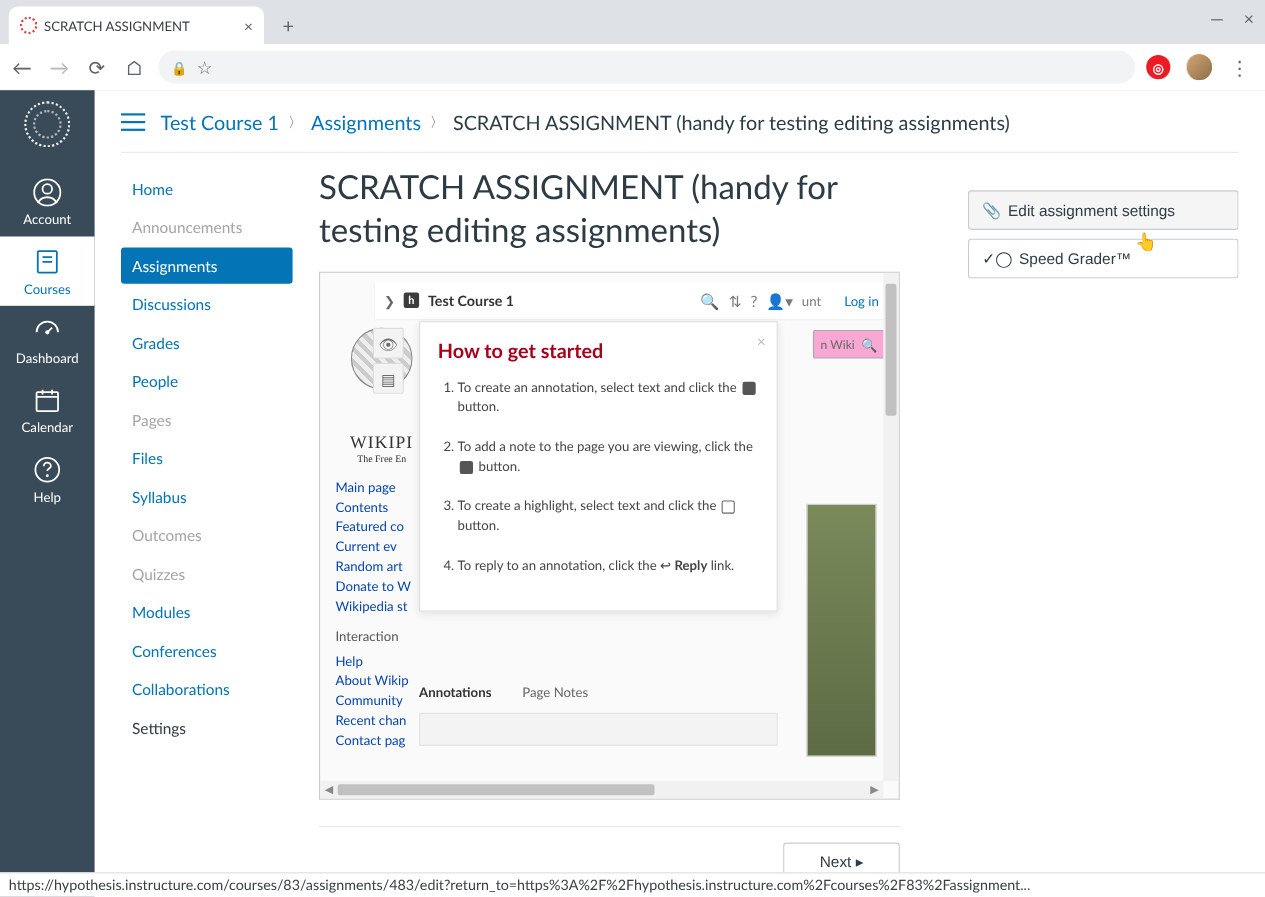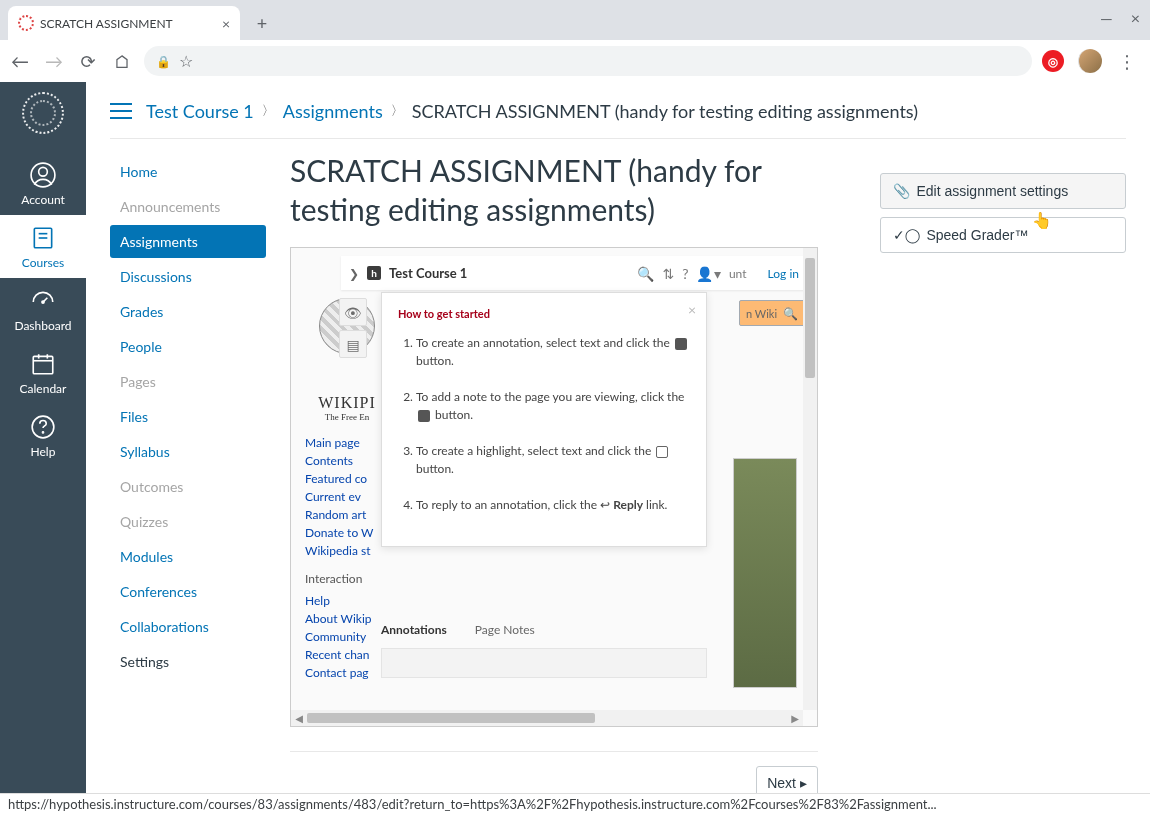--- a/index.html
+++ b/index.html
@@ -76,45 +76,45 @@
 .wiki-sub { font-family: "Times New Roman", serif; font-size: 9px; text-align: center; }
 .adder-btns { position: absolute; left: 48px; top: 50px; display: flex; flex-direction: column; gap: 4px; z-index:3;}
 .adder-btns .ab { width: 28px; height: 28px; background: #f3f3f3; border: 1px solid #ddd; border-radius: 2px; display:flex;align-items:center;justify-content:center;color:#6c6c6c;font-size:14px;cursor:pointer;}
 
 .wiki-links { position: absolute; left: 14px; top: 186px; font-size: 12px; line-height: 1.5; }
 .wiki-links a { color: #0645ad; text-decoration: none; display: block; cursor:pointer;}
 .wiki-section-head { color: #555; margin: 10px 0 4px; font-size:12px;}
 
 .help-card { position: absolute; left: 90px; top: 44px; width: 326px; background: #fff; border: 1px solid #ddd; box-shadow: 0 2px 8px rgba(0,0,0,0.1); padding: 14px 16px; z-index:5;}
 .help-card .close { position: absolute; top: 8px; right: 10px; color: #bbb; cursor: pointer; font-size: 14px; }
-.help-card h4 { color: #a6001a; font-size: 11px; font-weight: bold; margin-bottom: 14px; }
+.help-card h4 { color: #a6001a; font-size: 18px; font-weight: bold; margin-bottom: 14px; }
 .help-card ol { list-style: decimal; padding-left: 18px; color: #444; font-size: 12px; }
 .help-card ol li { margin-bottom: 18px; line-height: 1.5; }
 .hicon { display: inline-block; width: 12px; height: 12px; background: #555; border-radius: 2px; vertical-align: middle; margin: 0 2px; }
 .reply-icon { font-size: 12px; }
 
-.hyp-search { position: absolute; top: 52px; right: 12px; width: 66px; height: 26px; border: 1px solid #a2a9b1; border-radius: 2px; display: flex; align-items: center; justify-content: space-between; padding: 0 6px; font-size: 11px; color: #666; background:#fdba74;}
+.hyp-search { position: absolute; top: 52px; right: 12px; width: 66px; height: 26px; border: 1px solid #a2a9b1; border-radius: 2px; display: flex; align-items: center; justify-content: space-between; padding: 0 6px; font-size: 11px; color: #666; background:#f9a8d4;}
 .hyp-search .mag{font-size:12px;}
 
 .wiki-img { position: absolute; right: 20px; top: 210px; width: 64px; height: 230px; background: linear-gradient(180deg,#7a8a5a,#5c6b44); border: 1px solid #ccc; }
 
 .hyp-tabs { position: absolute; left: 90px; top: 374px; display: flex; gap: 28px; font-size: 12px; }
 .hyp-tabs .hyptab { color: #666; cursor:pointer; padding-bottom:4px;}
 .hyp-tabs .hyptab.active { color: #333; font-weight: bold; }
 .empty-anno { position: absolute; left: 90px; top: 400px; width: 326px; height: 30px; background: #f3f3f3; border: 1px solid #e4e4e4; }
 
 .iframe-scroll-v { position: absolute; right: 0; top: 0; bottom: 16px; width: 14px; background: #f1f1f1; }
 .iframe-scroll-v .thumb { position: absolute; top: 10px; left: 2px; right: 2px; height: 120px; background: #c1c1c1; border-radius: 2px; }
 .iframe-scroll-h { position: absolute; left: 0; right: 14px; bottom: 0; height: 16px; background: #f1f1f1; display:flex;align-items:center;}
 .iframe-scroll-h .arrow{width:16px;text-align:center;color:#888;font-size:10px;}
 .iframe-scroll-h .track{flex:1;position:relative;height:10px;}
 .iframe-scroll-h .thumb{position:absolute;left:0;width:60%;top:0;bottom:0;background:#c1c1c1;border-radius:2px;}
 
 .bottom-bar { margin-top: 24px; border-top: 1px solid #e8e8e8; padding: 14px 0; display: flex; justify-content: flex-end; width:528px;}
-.next-btn { border: 1px solid #c7cdd1; border-radius: 3px; background: #fff; padding: 8px 10px; font-size: 14px; color: #2d3b45; cursor: pointer; display: flex; align-items: center; gap: 4px; }
+.next-btn { border: 1px solid #c7cdd1; border-radius: 3px; background: #fff; padding: 8px 32px; font-size: 14px; color: #2d3b45; cursor: pointer; display: flex; align-items: center; gap: 4px; }
 
 .side-actions { width: 246px; padding-top: 34px; display: flex; flex-direction: column; gap: 8px; }
 .side-btn { border: 1px solid #c7cdd1; border-radius: 3px; background: #f5f5f5; padding: 9px 12px; font-size: 14px; color: #2d3b45; cursor: pointer; display: flex; align-items: center; gap: 6px; }
 .side-btn .bicon { font-size: 14px; }
 .side-btn.secondary { background: #fff; }
 
 .cursor-hand { position: absolute; top: 210px; right: 98px; font-size: 16px; pointer-events: none; z-index:20;}
 .status-bar { position: absolute; bottom: 0; left: 0; right: 0; height: 22px; background: #fff; border-top: 1px solid #ddd; font-size: 13px; color: #3c4043; padding: 2px 8px; white-space: nowrap; overflow: hidden; text-overflow: ellipsis; }
 </style>
 </head>

